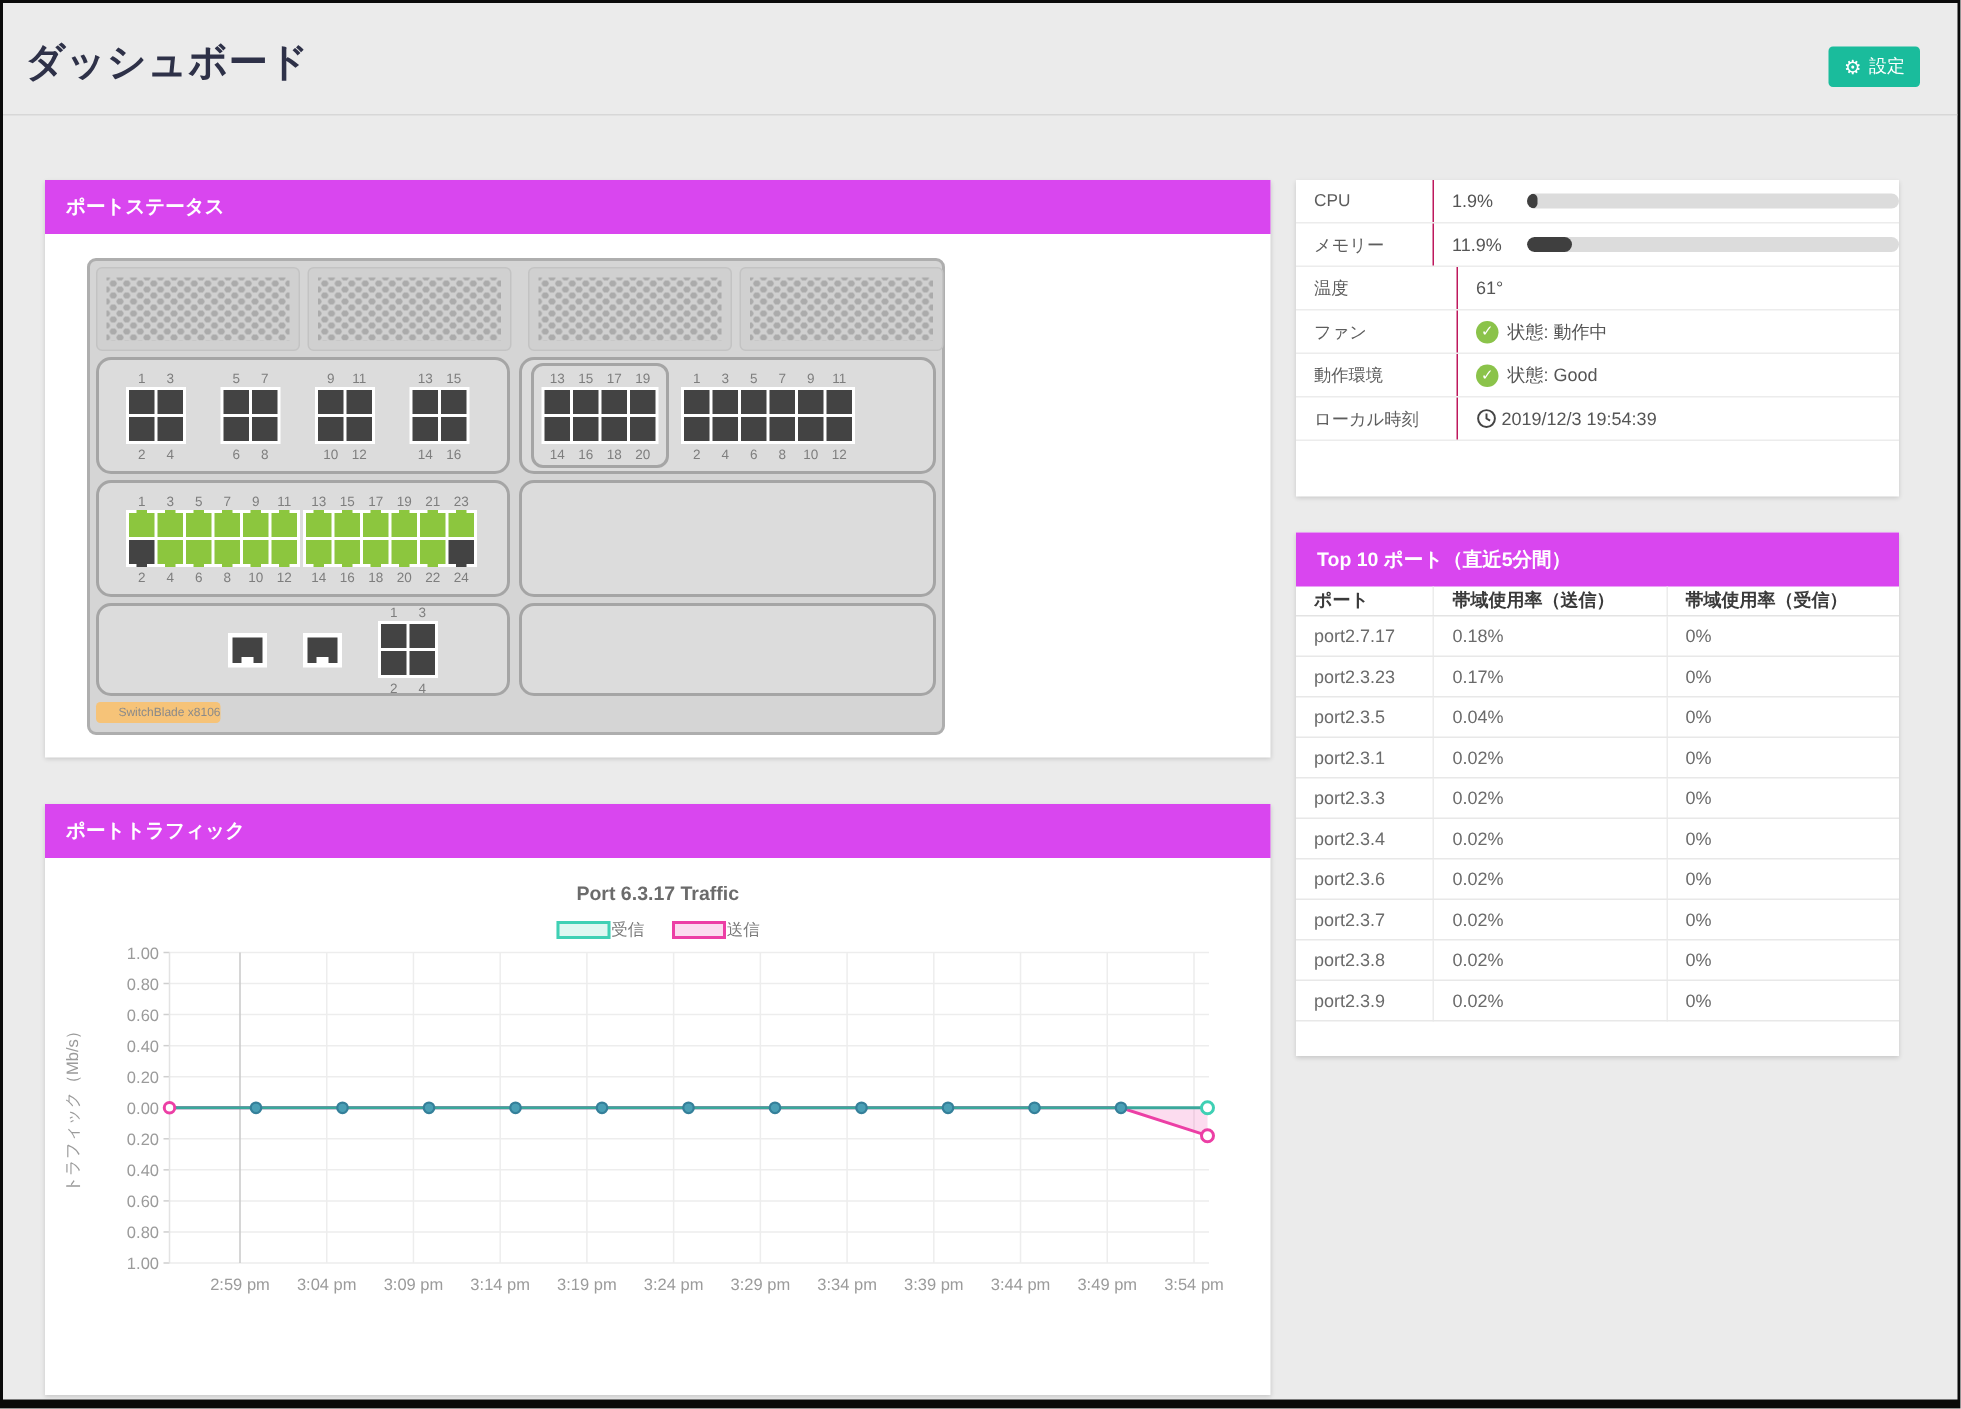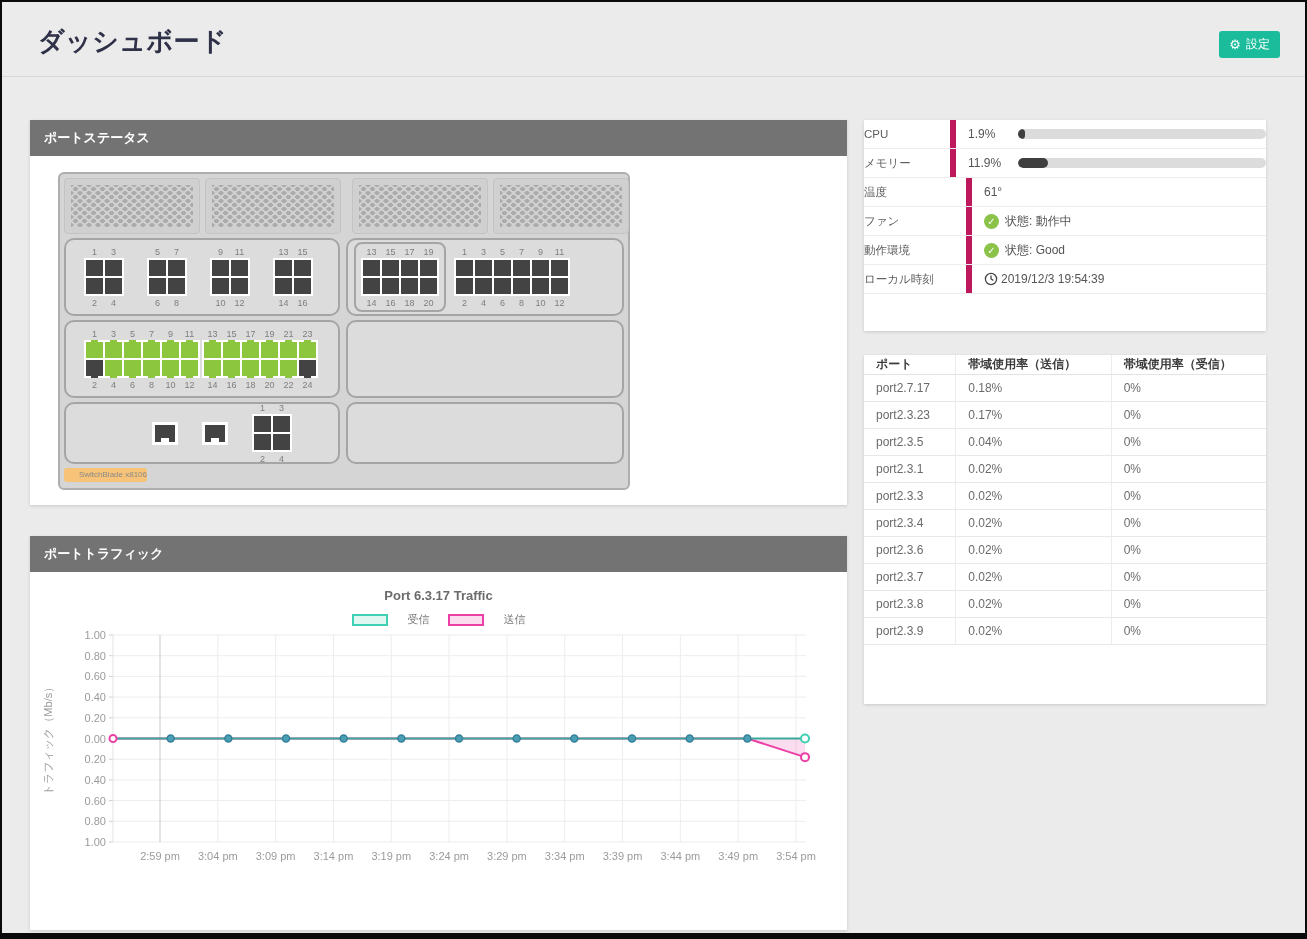--- a/index.html
+++ b/index.html
@@ -2,29 +2,29 @@
 <html><head>
 <meta charset="utf-8">
 <style>
   * { box-sizing: border-box; margin: 0; padding: 0; }
   body { background:#888; font-family:"Liberation Sans","DejaVu Sans",sans-serif; }
   .frame { position:relative; width:1307px; height:939px; background:#ebebeb;
            border:2px solid #0a0a0a; border-bottom-width:6px; overflow:hidden; }
 
   
   .app-header { position:relative; height:75px; border-bottom:1px solid #d7d7d7; }
-  .app-title { position:absolute; left:36px; top:22px; font-size:26px; color:#2e3148; letter-spacing:.5px; }
+  .app-title { position:absolute; left:15px; top:22px; font-size:26px; color:#2e3148; letter-spacing:.5px; }
   .settings-btn { position:absolute; right:25px; top:29px; height:27px; background:#1abc9c; color:#fff;
                   border:none; border-radius:3px; font-size:12px; padding:0 10px; cursor:pointer;
                   display:flex; align-items:center; gap:5px; }
   .settings-btn .gear { font-size:13px; line-height:1; }
 
   
   .panel { position:absolute; background:#fff; box-shadow:0 1px 3px rgba(0,0,0,.15); }
-  .panel-hd { height:36px; line-height:36px; background:#737373; color:#fff; font-size:13px;
+  .panel-hd { height:36px; line-height:36px; background:#d946ef; color:#fff; font-size:13px;
               font-weight:bold; padding:0 14px; }
   #p-portstatus { left:28px; top:118px; width:817px; height:385px; }
   #p-traffic    { left:28px; top:534px; width:817px; height:394px; }
   #p-sysinfo    { left:862px; top:118px; width:402px; height:211px; }
   #p-top10      { left:862px; top:353px; width:402px; height:349px; }
 
   
   #chassis { position:absolute; left:28px; top:52px; width:572px; height:318px;
              background:#d5d5d5; border:2px solid #aeaeae; border-radius:6px; }
   .vent-row { position:absolute; left:4px; top:4px; height:56px; display:flex; gap:5px; }
@@ -60,40 +60,40 @@
   .port.nub-top::after { top:-2px; }
   .port.nub-bot::after { bottom:-2px; }
   .pg-ports.single .port { width:20px; height:17px; }
   .port.notch::after { content:""; position:absolute; left:6px; bottom:0; width:8px; height:4px; background:#fff; }
 
   .sw-badge { position:absolute; left:4px; top:294px; width:83px; height:14px; background:#f6c378;
               border-radius:3px; font-size:8px; color:#8a8a8a; text-align:right; line-height:14px; }
 
   
   .si-row { display:flex; height:29px; align-items:center; border-bottom:1px solid #ececec; font-size:12px; }
-  .si-label { width:108px; padding-left:0; color:#5d5d5d; font-size:11.5px; align-self:stretch;
-              display:flex; align-items:center; border-right:6px solid #be185d; }
+  .si-label { width:108px; padding-left:12px; color:#5d5d5d; font-size:11.5px; align-self:stretch;
+              display:flex; align-items:center; border-right:1px solid #be185d; }
   .si-value { display:flex; align-items:center; padding-left:12px; color:#555; flex:1; }
   .si-num { width:50px; }
   .si-track { width:248px; height:10px; background:#dcdcdc; border-radius:5px; overflow:hidden; }
   .si-fill { display:block; height:10px; background:#3f3f3f; border-radius:5px; min-width:7px; }
   .chk { width:15px; height:15px; border-radius:50%; background:#8bc34a; color:#fff; font-size:10px;
          font-weight:bold; display:inline-flex; align-items:center; justify-content:center; margin-right:6px; }
   .clk { display:inline-flex; margin-right:3px; }
 
   
   .t10 { width:100%; border-collapse:collapse; font-size:12px; }
   .t10 th { text-align:left; color:#3a3a3a; font-weight:bold; padding:1px 12px; border-bottom:1px solid #e3e3e3; }
   .t10 td { color:#6b6b6b; padding:6px 12px; border-bottom:1px solid #e8e8e8; height:27px; }
   .t10 th:not(:last-child), .t10 td:not(:last-child) { border-right:1px solid #ececec; }
 
   
   .chart-title { margin-top:16px; text-align:center; font-size:13px; font-weight:bold; color:#6b6b6b; }
   .chart-legend { margin-top:9px; display:flex; justify-content:center; gap:18px; align-items:center; }
-  .lg-item { display:flex; align-items:center; gap:20px; font-size:11px; color:#7a7a7a; cursor:pointer; }
+  .lg-item { display:flex; align-items:center; gap:1px; font-size:11px; color:#7a7a7a; cursor:pointer; }
   .lg-swatch { width:36px; height:12px; border:2px solid #444; }
   #traffic-svg { position:absolute; left:0; top:90px; }
   .xt, .ytk { font:11px "Liberation Sans","DejaVu Sans",sans-serif; fill:#9b9b9b; }
   .yl { font:11px "Liberation Sans","DejaVu Sans",sans-serif; fill:#9b9b9b; }
 </style>
 </head>
 <body>
 
 <div class="frame">
 
@@ -494,20 +494,21 @@
                 <polyline points="7,3.6 7,7 9.4,8.4" fill="none" stroke="#444" stroke-width="1.3"></polyline>
               </svg>
             </span>
             <span>2019/12/3 19:54:39</span>
           </div>
         </div>
       </div>
   </section>
 
   <section class="panel" id="p-top10">
+    <div class="panel-hd">Top 10 ポート（直近5分間）</div>
     <table class="t10">
       <thead>
           <tr id="t10-head">
             <th>ポート</th>
             <th>帯域使用率（送信）</th>
             <th>帯域使用率（受信）</th>
           </tr>
         </thead>
       <tbody id="t10-body">
           <tr>

